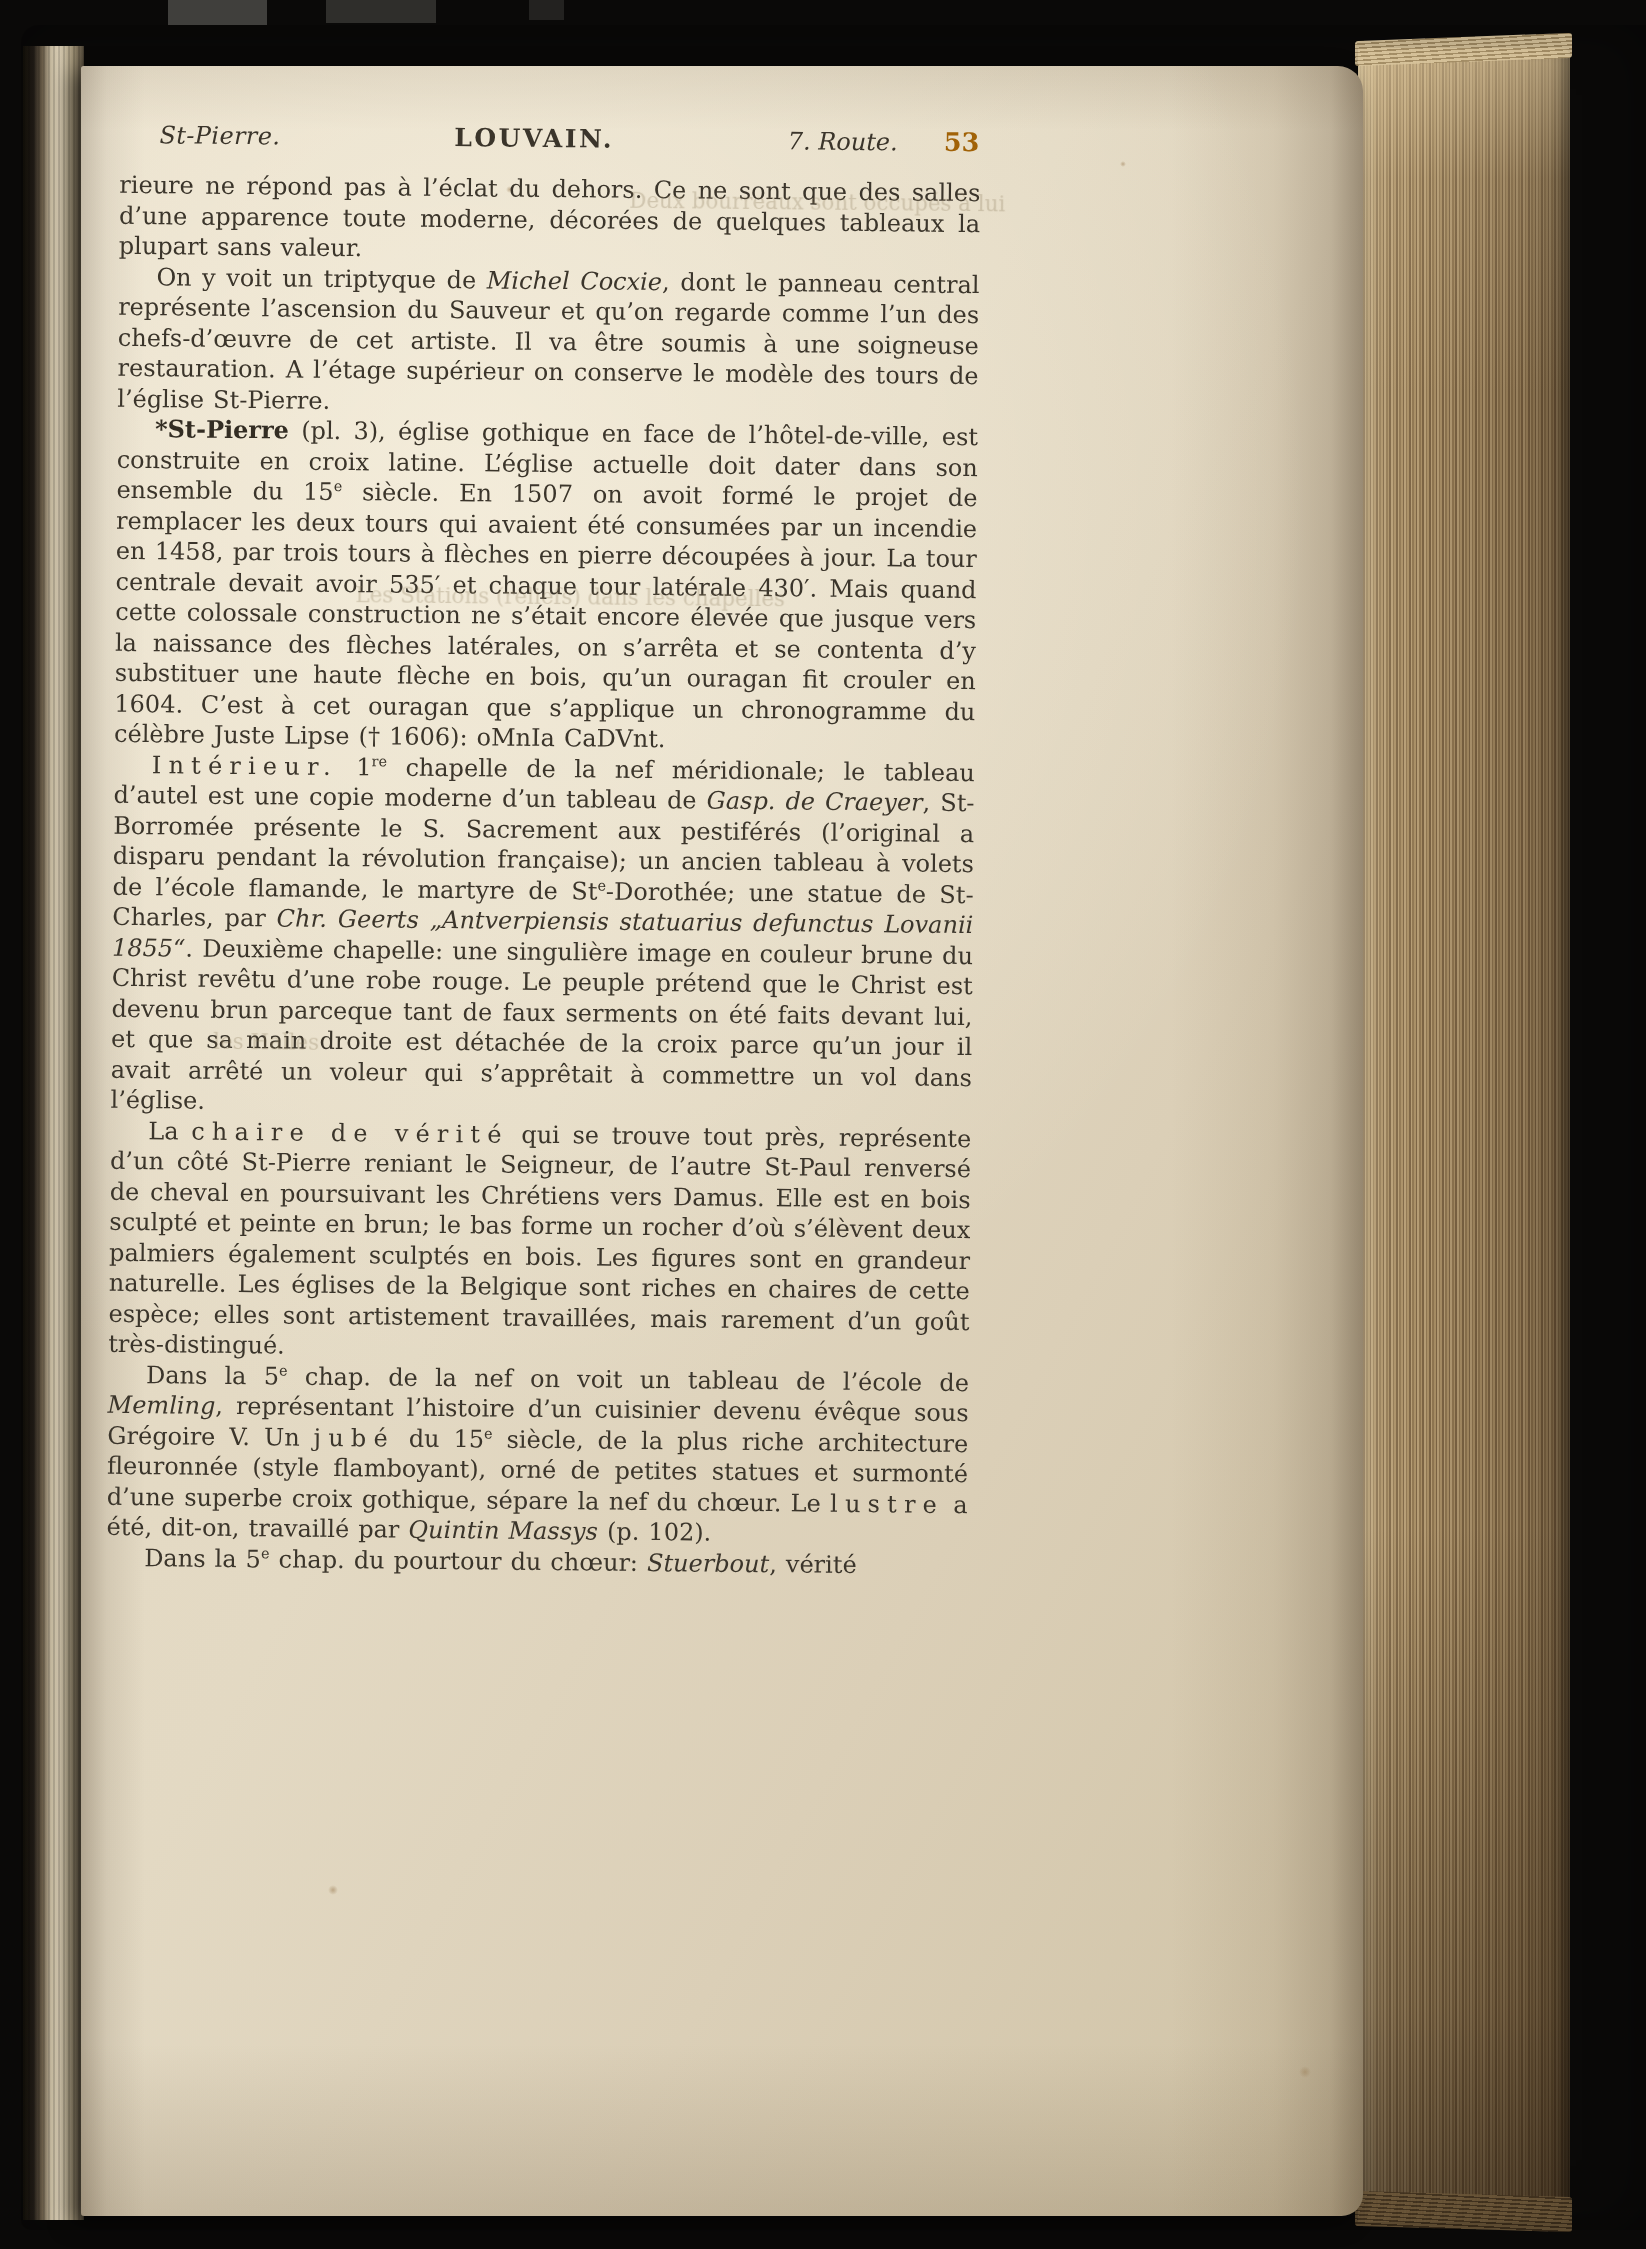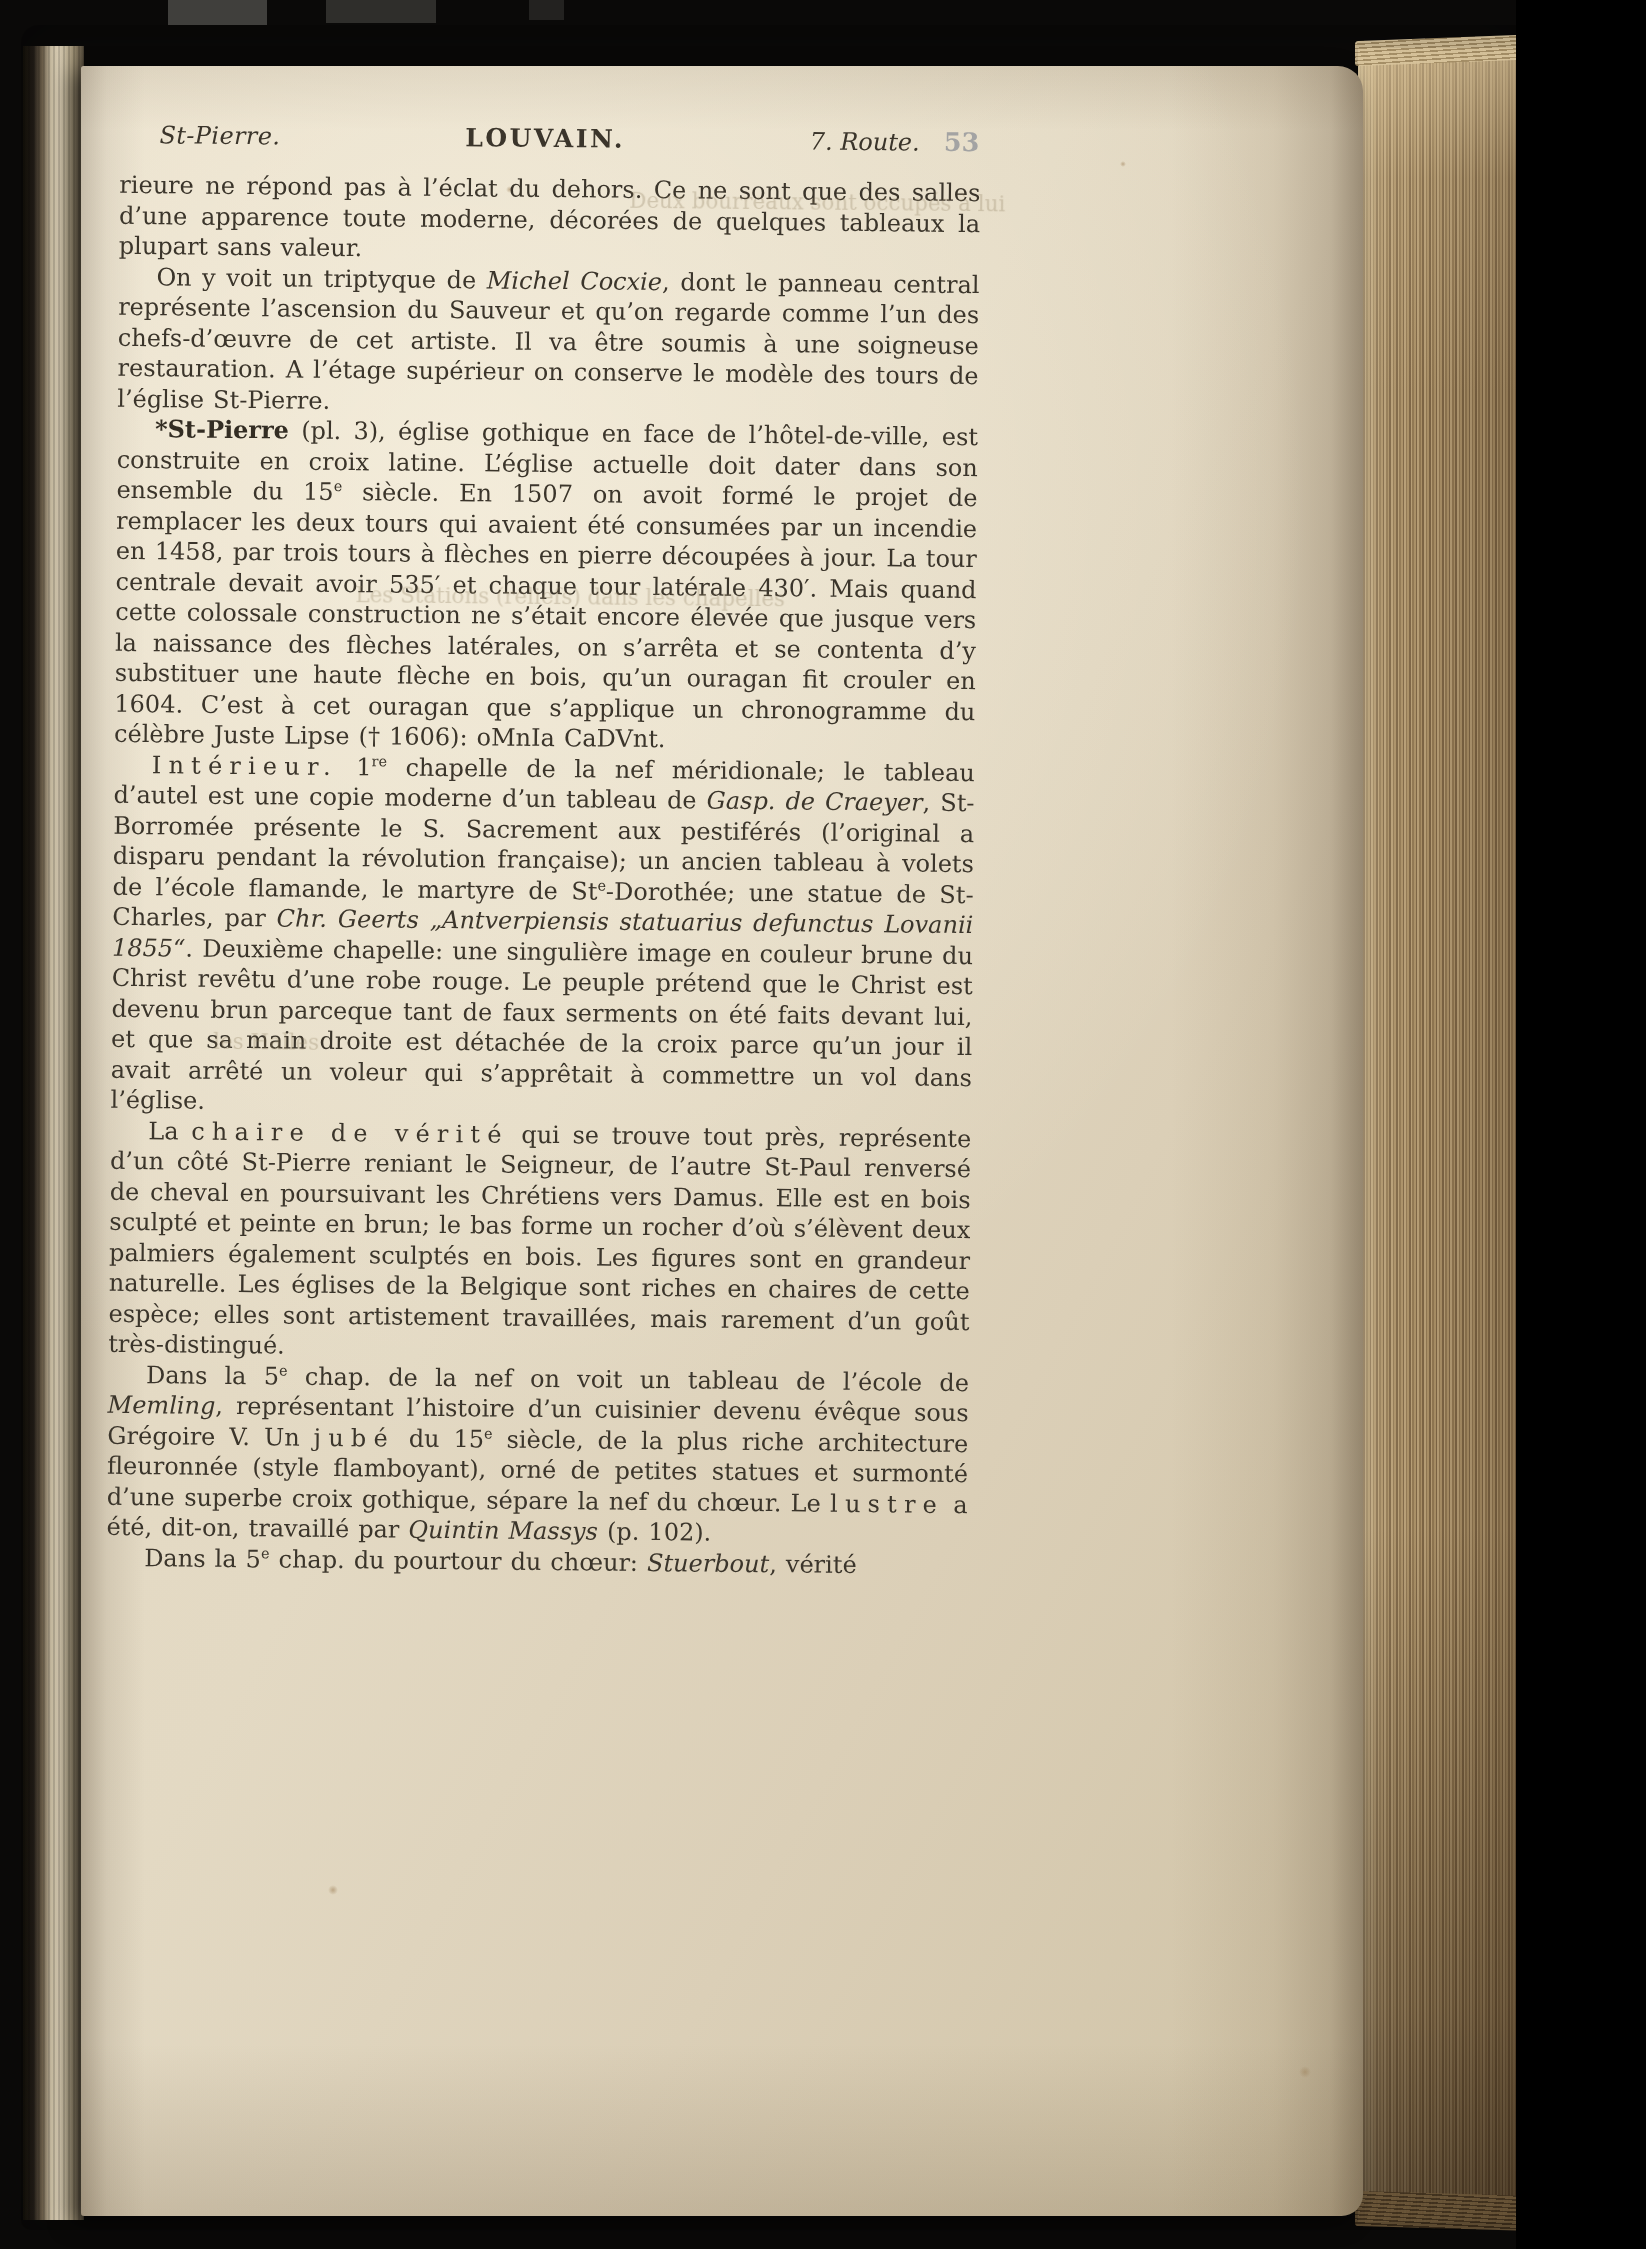--- a/index.html
+++ b/index.html
@@ -1,18 +1,18 @@
 <!DOCTYPE html>
 <html style="font-size:13px"><head>
 <meta charset="utf-8">
 <style>
   * { box-sizing: border-box; }
   html, body { margin:0; padding:0; background:#000; }
   .scene {
-    position:relative; width:1516px; height:2250px; overflow:hidden;
+    position:relative; width:1646px; height:2250px; overflow:hidden;
     background:#0a0908;
     font-family:"DejaVu Serif","Liberation Serif",serif;
   }
   
   .art { position:absolute; }
   .art-1 { left:168px; top:0; width:99px; height:25px; background:#403f3c; }
   .art-2 { left:326px; top:0; width:110px; height:23px; background:#2f2e2b; }
   .art-3 { left:529px; top:0; width:35px; height:20px; background:#232220; }
 
   
@@ -78,21 +78,21 @@
   .text-rotor {
     position:absolute; left:120px; top:123px; width:861px;
     transform:rotate(.55deg); transform-origin:431px 0;
     color:#3b352b;
   }
   .running-head { display:flex; justify-content:space-between; align-items:baseline;
     font-size:24px; padding:0 1.6px; }
   .rh-left  { font-style:italic; padding-left:38px; letter-spacing:0.4px; }
   .rh-center{ font-weight:bold; letter-spacing:2.5px; font-size:25px; }
   .rh-right { font-style:italic; white-space:nowrap; }
-  .rh-num   { display:inline-block; font-style:normal; font-weight:bold; font-size:25.5px; margin-left:24px; color:#a3a3a3; }
+  .rh-num   { display:inline-block; font-style:normal; font-weight:bold; font-size:25.5px; margin-left:46px; color:#a16207; }
 
   .body-text { margin-top:21.4px; font-size:24px; line-height:30.5px;
     text-align:justify; word-spacing:.06em; }
   .body-text p { margin:0; }
   .body-text p.indent { text-indent:38px; }
   .i   { font-style:italic; }
   .b   { font-weight:bold; color:#332d23; }
   .sup { vertical-align:super; font-size:.6em; line-height:0; letter-spacing:0; }
   .sp  { letter-spacing:.3em; }
 

